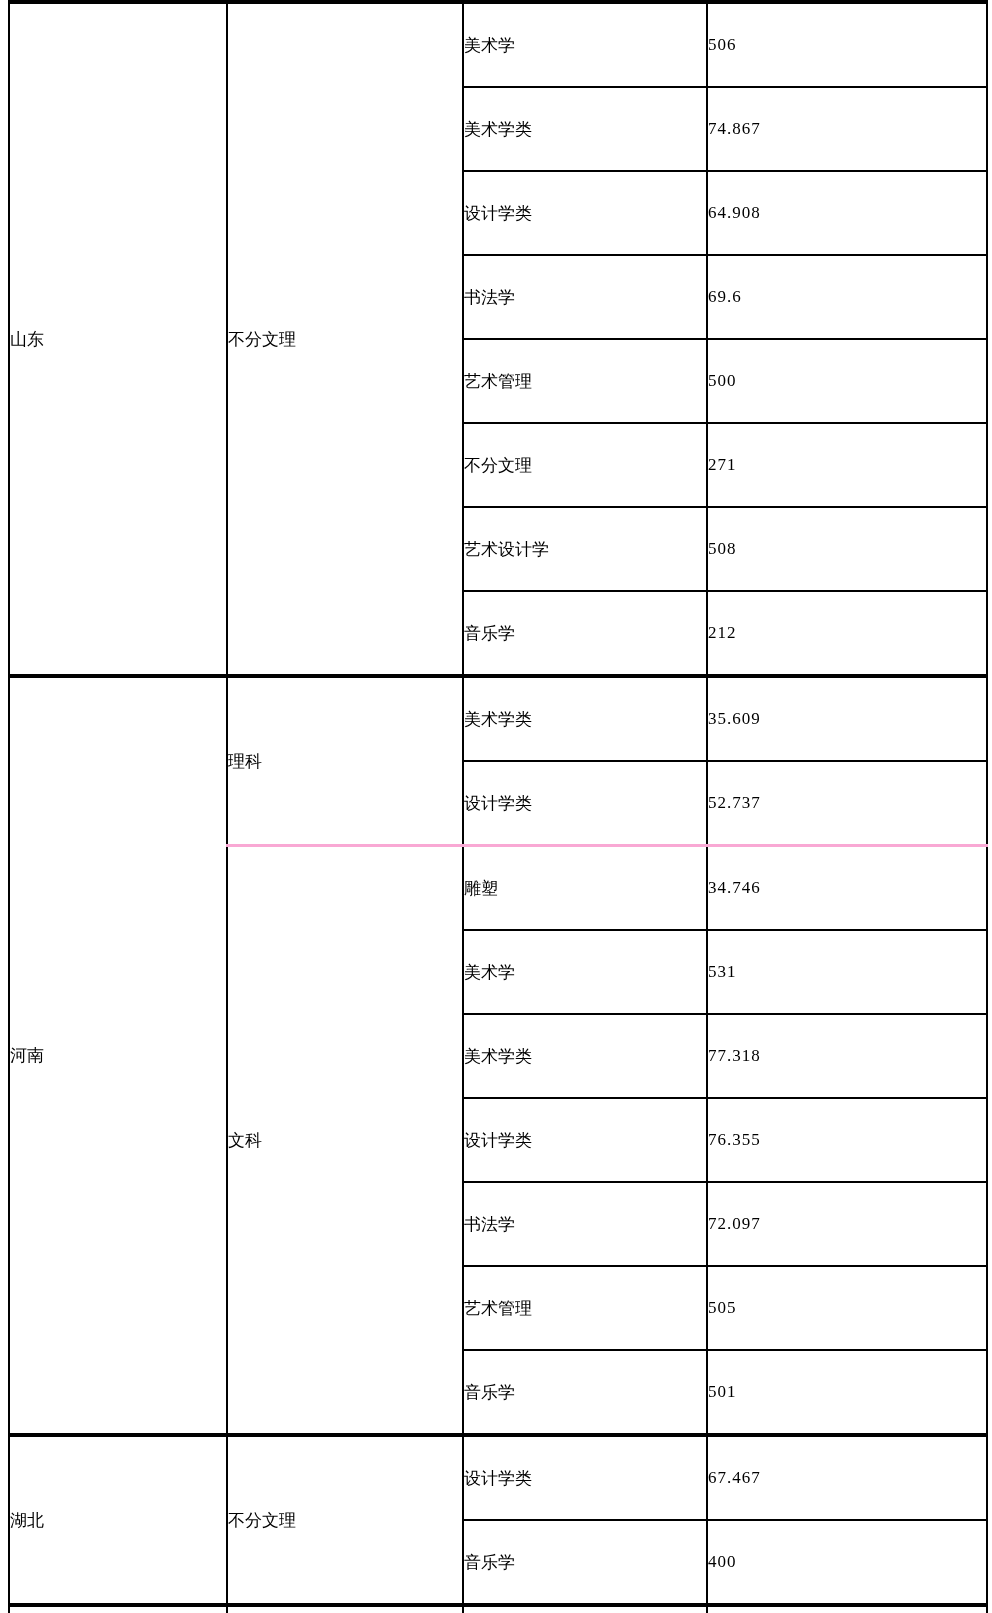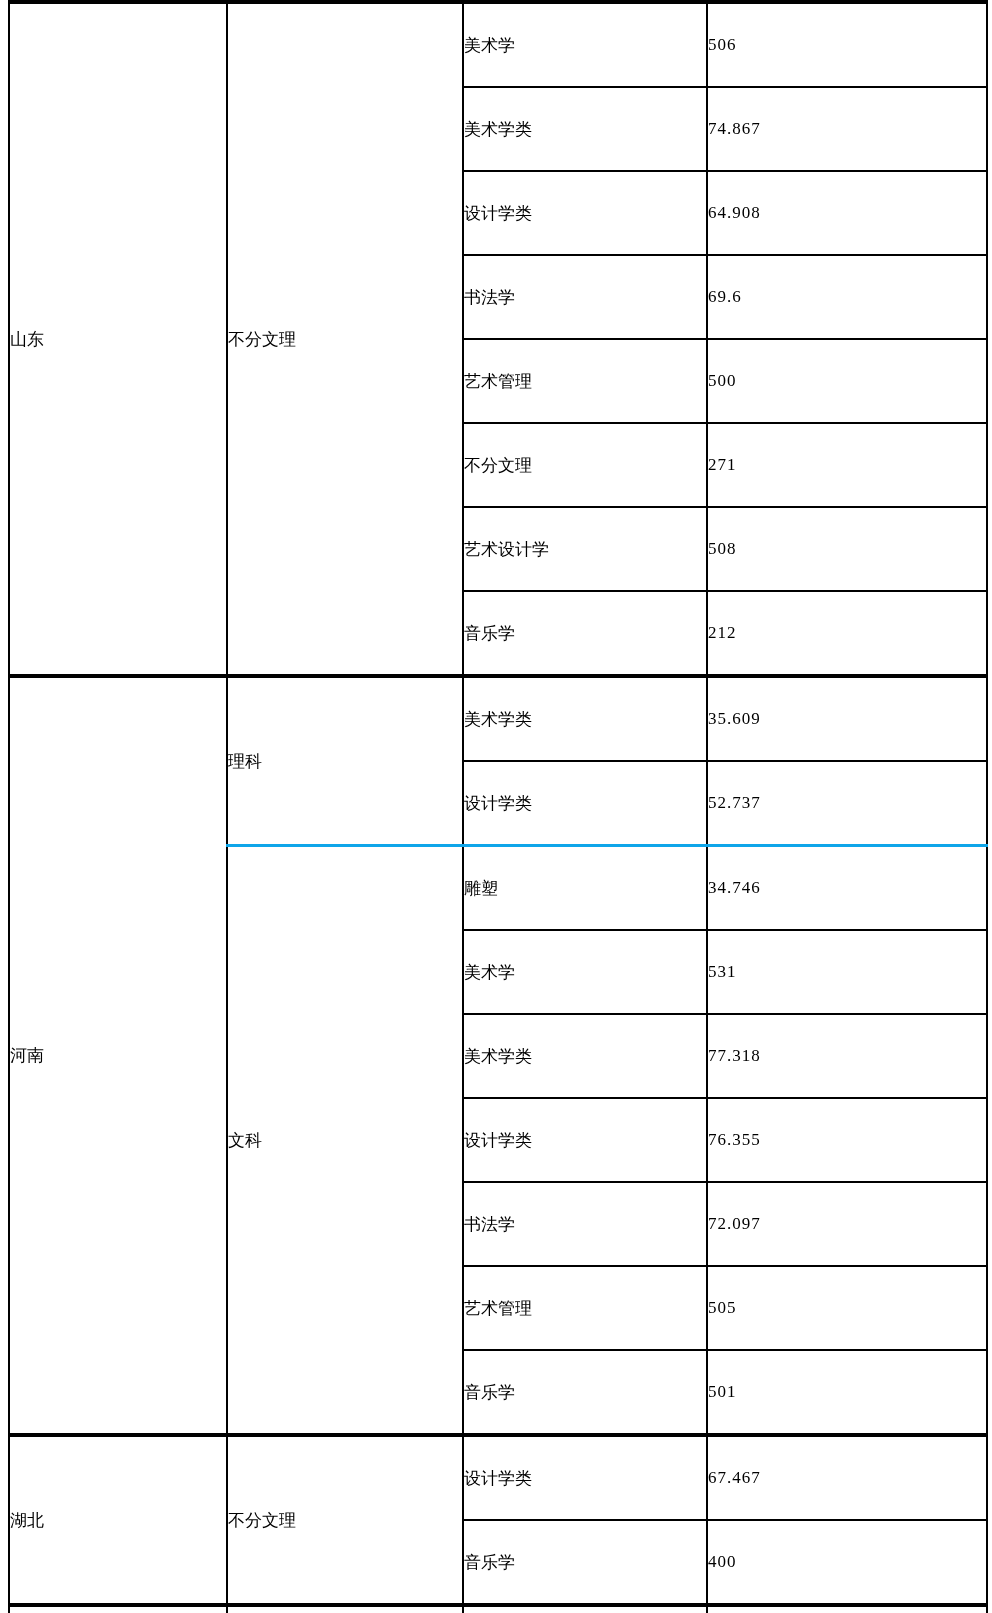--- a/index.html
+++ b/index.html
@@ -38,21 +38,21 @@
   }
   
   table.scores tr.province-start td {
     border-top: 4px solid #000000;
   }
   table.scores {
     border-top: 4px solid #000000;
   }
   
   table.scores tr.category-start td {
-    border-top: 3px solid #0ea5e9;
+    border-top: 3px solid #f9a8d4;
   }
   td.score-cell {
     letter-spacing: 1px;
   }
   
   table.scores tr.partial-row td {
     height: 60px;
   }
 </style>
 </head>

